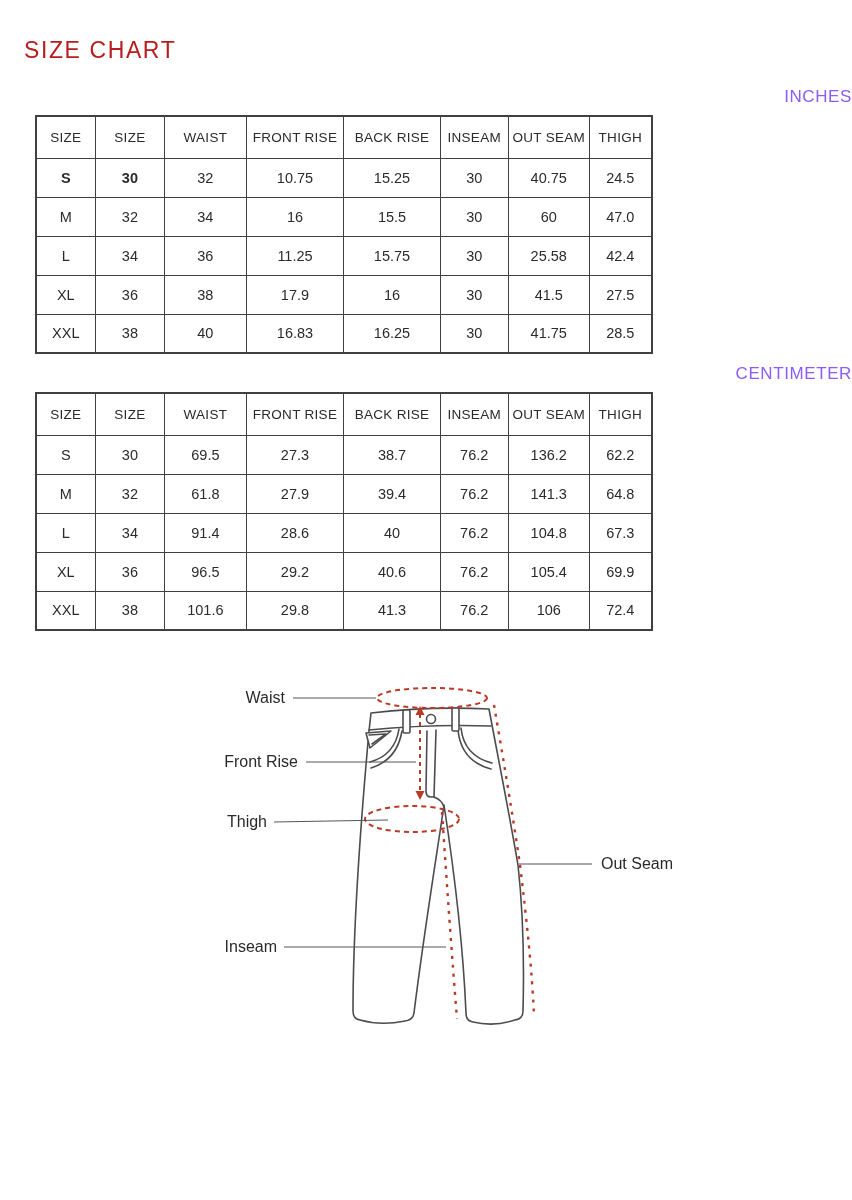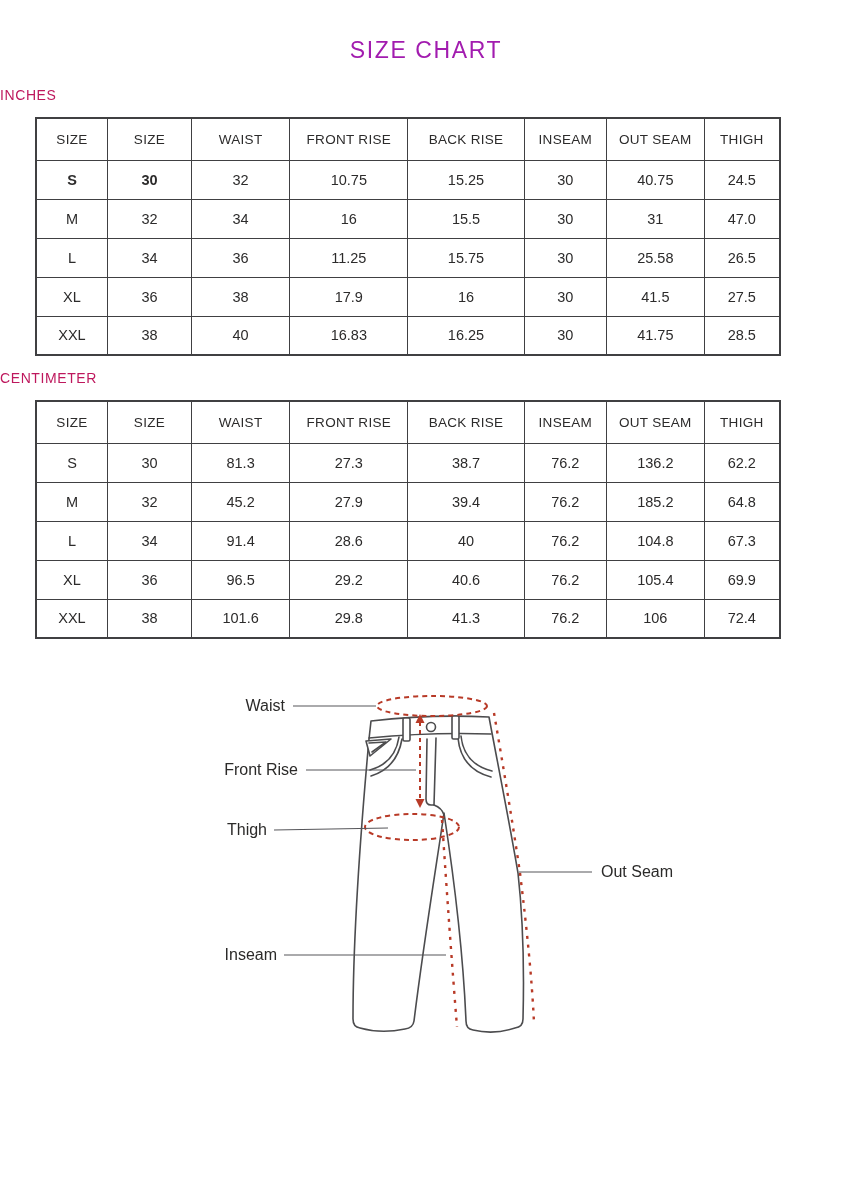--- a/index.html
+++ b/index.html
@@ -7,38 +7,39 @@
     margin: 0; padding: 0;
     background: #ffffff;
     width: 852px; height: 1200px;
     font-family: "Liberation Sans", sans-serif;
     color: #2f2d2d;
     overflow: hidden;
   }
   .page-title {
     margin: 0;
     padding-top: 37px;
-    text-align: center;
+    text-align: left;
     font-size: 23px;
     font-weight: 500;
     letter-spacing: 1.6px;
-    color: #a21caf;
+    color: #b91c1c;
+    padding-left: 24px;
   }
   .unit-label {
-    text-align: left;
-    font-size: 14px;
+    text-align: right;
+    font-size: 17px;
     letter-spacing: 0.6px;
-    color: #be185d;
+    color: #8b5cf6;
     margin: 23px 0 8px 0;
   }
   .unit-label.second { margin-top: 10px; }
   table.size-table {
     border-collapse: collapse;
-    margin: 14px 35px;
-    width: 746px;
+    margin: 8px 35px;
+    width: 618px;
     table-layout: fixed;
     border: 2px solid #404042;
   }
   table.size-table th, table.size-table td {
     border: 1.5px solid #404042;
     text-align: center;
     vertical-align: middle;
     padding: 0;
     font-weight: 400;
     color: #2c2b2b;
@@ -115,32 +116,32 @@
         <td>40.75</td>
         <td>24.5</td>
       </tr>
       <tr>
         <td>M</td>
         <td>32</td>
         <td>34</td>
         <td>16</td>
         <td>15.5</td>
         <td>30</td>
-        <td>31</td>
+        <td>60</td>
         <td>47.0</td>
       </tr>
       <tr>
         <td>L</td>
         <td>34</td>
         <td>36</td>
         <td>11.25</td>
         <td>15.75</td>
         <td>30</td>
         <td>25.58</td>
-        <td>26.5</td>
+        <td>42.4</td>
       </tr>
       <tr>
         <td>XL</td>
         <td>36</td>
         <td>38</td>
         <td>17.9</td>
         <td>16</td>
         <td>30</td>
         <td>41.5</td>
         <td>27.5</td>
@@ -179,35 +180,35 @@
         <th>BACK RISE</th>
         <th>INSEAM</th>
         <th>OUT SEAM</th>
         <th>THIGH</th>
       </tr>
     </thead>
     <tbody>
       <tr>
         <td>S</td>
         <td>30</td>
-        <td>81.3</td>
+        <td>69.5</td>
         <td>27.3</td>
         <td>38.7</td>
         <td>76.2</td>
         <td>136.2</td>
         <td>62.2</td>
       </tr>
       <tr>
         <td>M</td>
         <td>32</td>
-        <td>45.2</td>
+        <td>61.8</td>
         <td>27.9</td>
         <td>39.4</td>
         <td>76.2</td>
-        <td>185.2</td>
+        <td>141.3</td>
         <td>64.8</td>
       </tr>
       <tr>
         <td>L</td>
         <td>34</td>
         <td>91.4</td>
         <td>28.6</td>
         <td>40</td>
         <td>76.2</td>
         <td>104.8</td>

